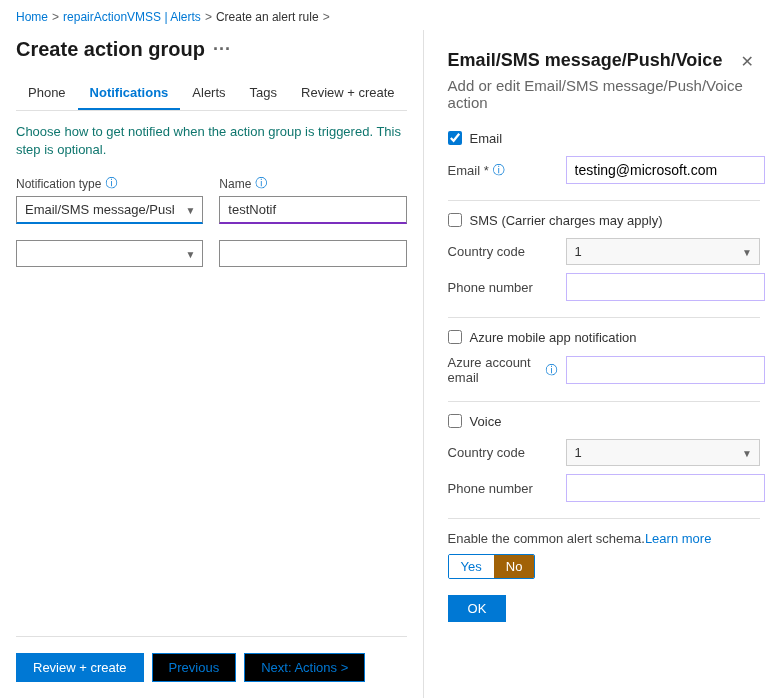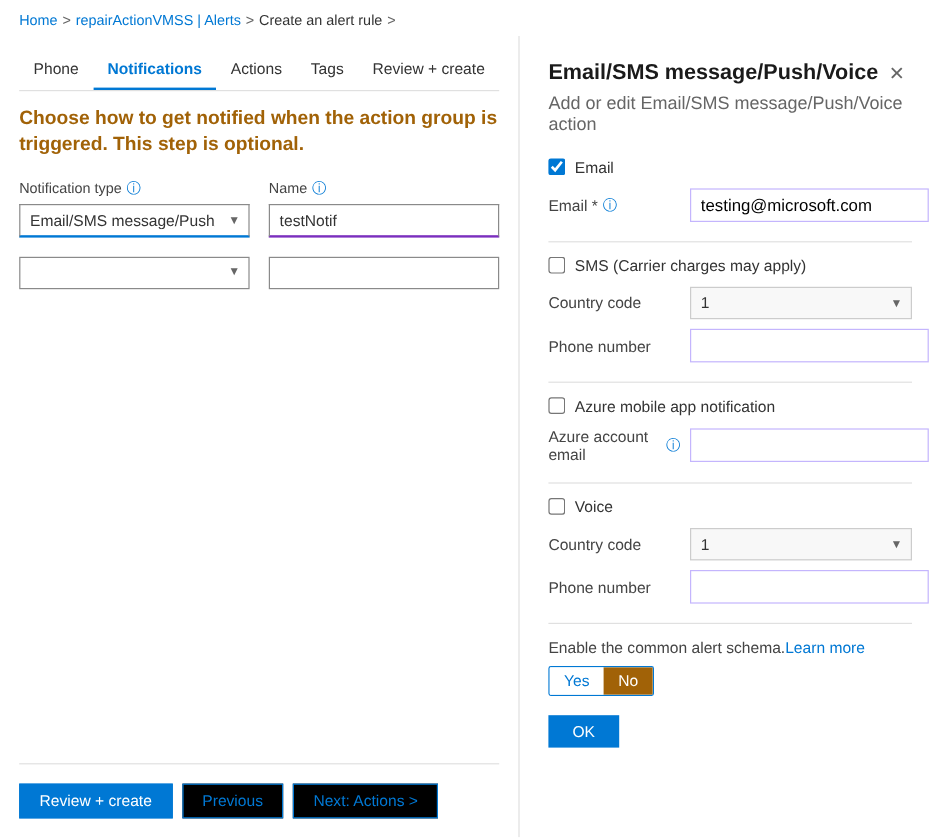--- a/index.html
+++ b/index.html
@@ -18,21 +18,21 @@
     .left-panel { flex: 0 0 370px; padding: 0 16px; display: flex; flex-direction: column; border-right: 1px solid #e0e0e0; }
 
     .page-title { font-size: 20px; font-weight: 600; color: #1a1a1a; padding: 8px 0 4px; display: flex; align-items: center; gap: 8px; }
     .page-title-dots { color: #666; font-size: 18px; cursor: pointer; }
 
     
     .tabs { display: flex; border-bottom: 1px solid #e0e0e0; margin-top: 12px; }
     .tab { padding: 8px 12px; font-size: 13px; cursor: pointer; color: #333; border-bottom: 2px solid transparent; white-space: nowrap; }
     .tab.active { color: #0078d4; border-bottom: 2px solid #0078d4; font-weight: 600; }
 
-    .tab-description { font-size: 16px; color: #a16207; margin: 12px 0 16px; line-height: 1.4; font-weight: bold; }
+    .tab-description { font-size: 13px; color: #0f766e; margin: 12px 0 16px; line-height: 1.4; }
 
     
     .form-row { display: flex; gap: 16px; margin-bottom: 8px; }
     .form-col { flex: 1; }
     .form-label { font-size: 12px; color: #444; margin-bottom: 4px; display: flex; align-items: center; gap: 4px; }
     .info-icon { color: #0078d4; cursor: pointer; font-size: 12px; }
 
     .select-wrapper { position: relative; }
     .select-box { width: 100%; border: 1px solid #8a8a8a; padding: 5px 28px 5px 8px; font-size: 13px; appearance: none; background: #fff; cursor: pointer; color: #333; }
     .select-arrow { position: absolute; right: 8px; top: 50%; transform: translateY(-50%); pointer-events: none; font-size: 10px; color: #666; }
@@ -97,25 +97,29 @@
   <span class="sep">&gt;</span>
   <a>repairActionVMSS | Alerts</a>
   <span class="sep">&gt;</span>
   <span>Create an alert rule</span>
   <span class="sep">&gt;</span>
 </div>
 
 <div class="main-layout">
 
   <div class="left-panel">
+    <div class="page-title">
+      <span>Create action group</span>
+      <span class="page-title-dots">···</span>
+    </div>
 
     <div class="tabs">
       <div class="tab">Phone</div>
       <div class="tab active">Notifications</div>
-      <div class="tab">Actions</div>
+      <div class="tab">Alerts</div>
       <div class="tab">Tags</div>
       <div class="tab">Review + create</div>
     </div>
 
     <div class="tab-description">Choose how to get notified when the action group is triggered. This step is optional.</div>
 
     <div class="form-row">
       <div class="form-col">
         <div class="form-label">
           <span>Notification type</span>

